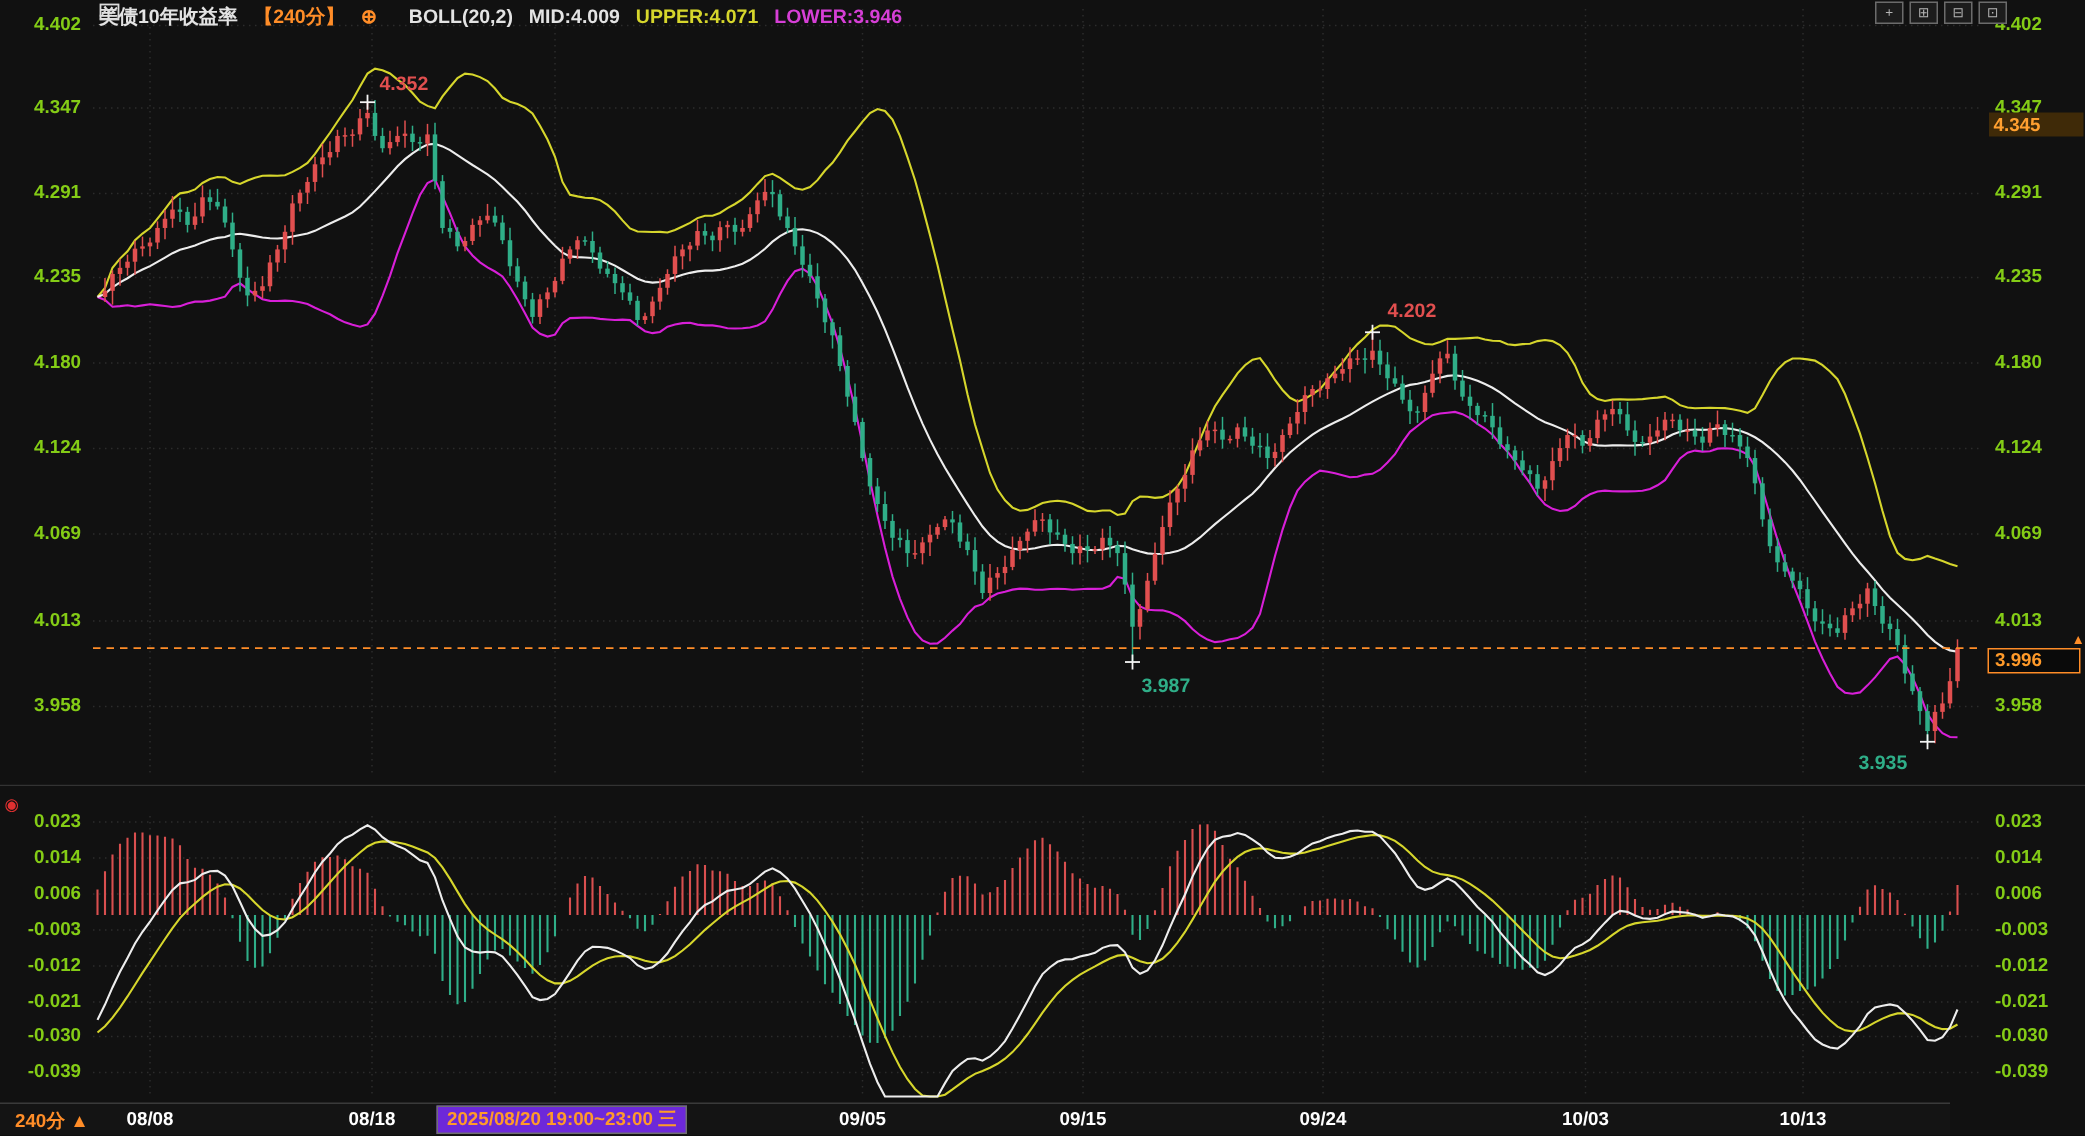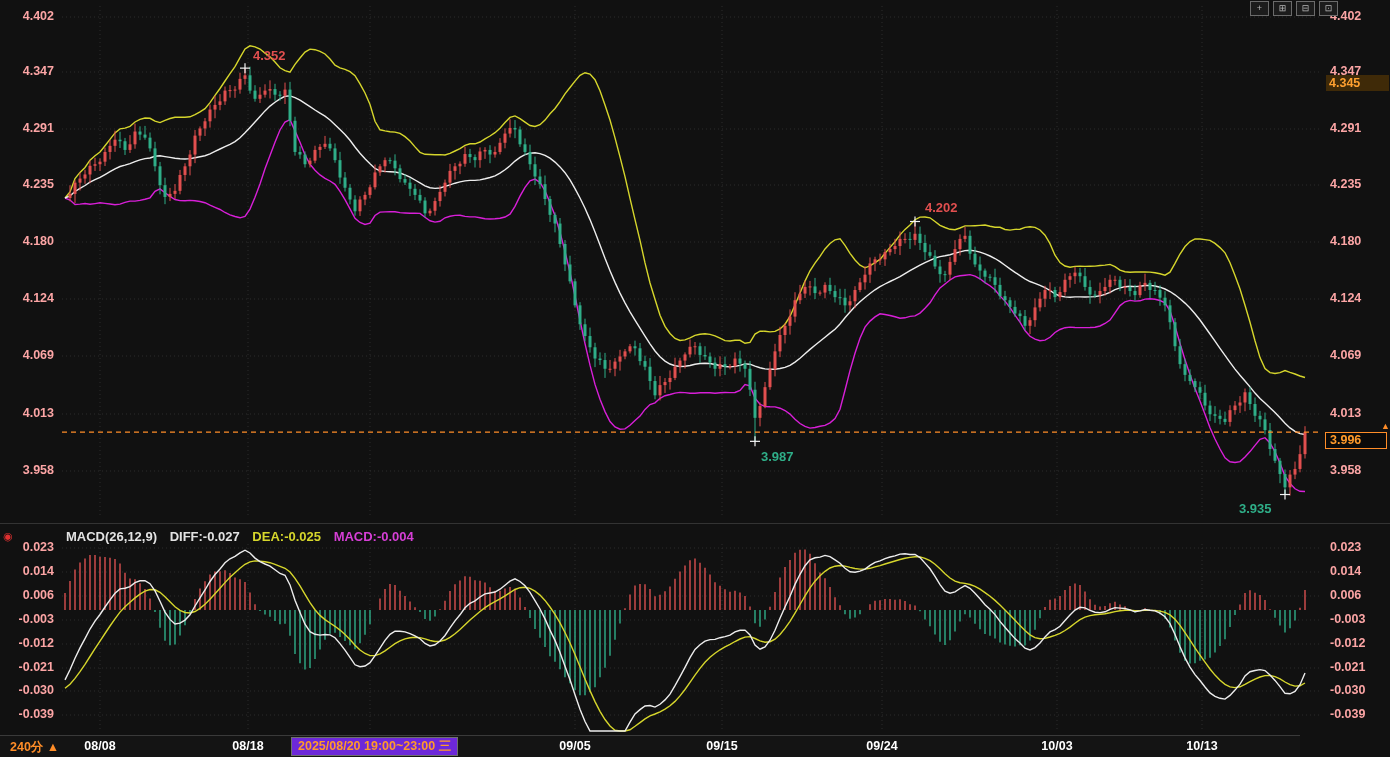--- a/index.html
+++ b/index.html
@@ -4,21 +4,21 @@
 <style>
   html,body{margin:0;padding:0;background:#0b0b0b;}
   #app{position:relative;width:1390px;height:757px;background:#111111;overflow:hidden;
        font-family:"Liberation Sans",sans-serif;color:#dddddd;}
   svg{position:absolute;left:0;top:0;}
   .hdr{position:absolute;left:66px;top:2px;font-size:13px;font-weight:bold;white-space:nowrap;z-index:6;}
   .hdr span{margin-right:7px;}
   .macd-hdr{position:absolute;left:66px;top:529px;font-size:13px;font-weight:bold;white-space:nowrap;z-index:6;}
   .macd-hdr span{margin-right:9px;}
   .c-white{color:#e3e3e3;} .c-orange{color:#ff8d28;} .c-yellow{color:#d6d62c;} .c-mag{color:#d63fd6;}
-  .axis{position:absolute;z-index:5;font-size:12.5px;font-weight:bold;color:#fca5a5;text-align:center;}
+  .axis{position:absolute;z-index:5;font-size:12.5px;font-weight:bold;color:#84cc16;text-align:center;}
   .axis .tick{position:absolute;white-space:nowrap;}
   #axisL{left:0;top:0;width:58px;height:757px;} #axisL .tick{right:4px;}
   #axisR{left:1328px;top:0;width:62px;height:757px;} #axisR .tick{left:2px;}
   .chip-high{position:absolute;left:1326px;top:75px;width:60px;height:16px;background:#3f2a08;
        color:#ffa030;font-size:12.5px;font-weight:bold;line-height:16px;padding-left:3px;z-index:7;}
   .chip-last{position:absolute;left:1325px;top:432px;width:56px;height:15px;background:#0a0a0a;
        border:1px solid #ff8d28;color:#ff9a2a;font-size:12.5px;font-weight:bold;line-height:15px;padding-left:4px;z-index:7;}
   .arrow-up{position:absolute;left:1381px;top:421px;color:#ff8d28;font-size:9px;z-index:7;}
   .tools{position:absolute;right:52px;top:1px;z-index:7;display:flex;}
   .tools span{display:inline-block;width:17px;height:13px;border:1px solid #6b6b6b;background:#1c1c1c;
@@ -834,36 +834,43 @@
       <line x1="1285" x2="1285" y1="86.95161290322585" y2="109.50695313477877" stroke="#2fae88" stroke-width="1.4"></line>
       <line x1="1290" x2="1290" y1="86.95161290322585" y2="105.27987667058483" stroke="#2fae88" stroke-width="1.4"></line>
       <line x1="1295" x2="1295" y1="86.95161290322585" y2="97.54539984510427" stroke="#2fae88" stroke-width="1.4"></line>
       <line x1="1300" x2="1300" y1="86.95161290322585" y2="84.68850189036311" stroke="#d94f4f" stroke-width="1.4"></line>
       <line x1="1305" x2="1305" y1="86.95161290322585" y2="66.96185953886254" stroke="#d94f4f" stroke-width="1.4"></line>
       <polyline points="65.0,165.3 70.0,161.2 75.0,155.4 80.0,148.7 85.0,141.3 90.0,133.5 95.0,125.6 100.0,118.1 105.0,110.5 110.0,103.0 115.0,95.8 120.0,89.1 125.0,83.8 130.0,79.3 135.0,74.9 140.0,71.1 145.0,68.1 150.0,66.5 155.0,66.8 160.0,69.3 165.0,73.7 170.0,78.8 175.0,83.7 180.0,87.3 185.0,89.5 190.0,90.0 195.0,88.5 200.0,85.4 205.0,81.3 210.0,76.3 215.0,70.8 220.0,65.2 225.0,59.6 230.0,54.3 235.0,49.7 240.0,45.3 245.0,41.3 250.0,38.8 255.0,37.9 260.0,38.1 265.0,38.7 270.0,39.7 275.0,41.3 280.0,43.3 285.0,45.3 290.0,49.0 295.0,55.3 300.0,62.9 305.0,71.4 310.0,79.7 315.0,86.7 320.0,92.4 325.0,96.6 330.0,100.0 335.0,103.3 340.0,107.1 345.0,111.6 350.0,116.6 355.0,122.2 360.0,127.0 365.0,130.5 370.0,132.6 375.0,132.6 380.0,130.9 385.0,127.9 390.0,124.2 395.0,120.7 400.0,117.9 405.0,115.9 410.0,114.7 415.0,114.3 420.0,114.6 425.0,115.9 430.0,117.5 435.0,118.5 440.0,118.4 445.0,117.0 450.0,114.4 455.0,110.7 460.0,106.5 465.0,101.7 470.0,96.9 475.0,92.7 480.0,88.5 485.0,84.6 490.0,81.4 495.0,78.6 500.0,75.9 505.0,72.8 510.0,69.6 515.0,66.5 520.0,64.7 525.0,64.3 530.0,65.4 535.0,68.2 540.0,72.1 545.0,77.4 550.0,84.0 555.0,91.4 560.0,99.9 565.0,109.5 570.0,120.0 575.0,131.5 580.0,143.7 585.0,155.9 590.0,167.6 595.0,178.6 600.0,188.3 605.0,196.5 610.0,203.0 615.0,207.3 620.0,208.0 625.0,208.0 630.0,206.8 635.0,203.3 640.0,199.6 645.0,195.9 650.0,192.9 655.0,191.0 660.0,188.8 665.0,186.2 670.0,182.8 675.0,178.4 680.0,172.9 685.0,166.5 690.0,159.4 695.0,152.1 700.0,145.4 705.0,139.3 710.0,134.3 715.0,130.3 720.0,126.8 725.0,123.9 730.0,121.3 735.0,118.5 740.0,116.0 745.0,114.1 750.0,113.6 755.0,115.5 760.0,117.8 765.0,119.2 770.0,118.7 775.0,116.2 780.0,111.5 785.0,105.4 790.0,98.3 795.0,90.1 800.0,81.5 805.0,72.8 810.0,64.8 815.0,58.2 820.0,52.8 825.0,48.3 830.0,45.0 835.0,43.2 840.0,42.5 845.0,43.1 850.0,44.4 855.0,45.5 860.0,46.1 865.0,46.1 870.0,45.3 875.0,43.9 880.0,42.6 885.0,41.0 890.0,39.5 895.0,38.0 900.0,36.5 905.0,35.2 910.0,34.4 915.0,33.7 920.0,33.9 925.0,35.3 930.0,37.6 935.0,41.2 940.0,45.7 945.0,50.7 950.0,55.0 955.0,58.1 960.0,59.7 965.0,60.4 970.0,61.5 975.0,63.4 980.0,66.2 985.0,69.6 990.0,73.3 995.0,77.4 1000.0,82.1 1005.0,87.0 1010.0,92.1 1015.0,97.3 1020.0,102.4 1025.0,107.5 1030.0,111.8 1035.0,114.6 1040.0,115.8 1045.0,115.4 1050.0,114.0 1055.0,112.3 1060.0,110.3 1065.0,107.5 1070.0,104.1 1075.0,100.3 1080.0,96.7 1085.0,94.1 1090.0,92.6 1095.0,91.8 1100.0,91.3 1105.0,90.8 1110.0,89.8 1115.0,88.6 1120.0,87.8 1125.0,87.3 1130.0,87.2 1135.0,87.6 1140.0,87.6 1145.0,87.4 1150.0,87.4 1155.0,87.5 1160.0,88.1 1165.0,89.4 1170.0,91.9 1175.0,96.2 1180.0,102.3 1185.0,109.6 1190.0,117.2 1195.0,124.9 1200.0,132.1 1205.0,139.2 1210.0,146.0 1215.0,152.1 1220.0,157.2 1225.0,161.4 1230.0,163.9 1235.0,164.6 1240.0,163.8 1245.0,161.4 1250.0,158.6 1255.0,156.1 1260.0,154.0 1265.0,152.6 1270.0,152.5 1275.0,153.6 1280.0,155.8 1285.0,159.0 1290.0,161.6 1295.0,163.1 1300.0,162.8 1305.0,160.0" fill="none" stroke="#d6d62c" stroke-width="1.4"></polyline>
       <polyline points="65.0,156.9 70.0,146.7 75.0,135.3 80.0,124.9 85.0,115.6 90.0,106.0 95.0,98.2 100.0,91.5 105.0,84.0 110.0,76.9 115.0,70.3 120.0,65.9 125.0,65.2 130.0,63.6 135.0,59.6 140.0,57.8 145.0,57.6 150.0,60.7 155.0,67.9 160.0,78.3 165.0,89.1 170.0,96.4 175.0,100.9 180.0,100.1 185.0,97.1 190.0,91.8 195.0,83.0 200.0,74.8 205.0,67.0 210.0,58.5 215.0,51.5 220.0,46.0 225.0,39.8 230.0,35.8 235.0,33.4 240.0,29.9 245.0,27.2 250.0,30.0 255.0,35.1 260.0,38.6 265.0,41.0 270.0,43.1 275.0,46.8 280.0,50.5 285.0,52.3 290.0,61.9 295.0,77.3 300.0,89.6 305.0,101.2 310.0,108.7 315.0,111.3 320.0,112.1 325.0,111.5 330.0,111.9 335.0,114.7 340.0,120.6 345.0,127.1 350.0,134.3 355.0,141.8 360.0,143.7 365.0,143.0 370.0,139.7 375.0,132.7 380.0,125.2 385.0,117.4 390.0,111.3 395.0,108.2 400.0,108.3 405.0,108.9 410.0,110.6 415.0,112.9 420.0,115.7 425.0,120.5 430.0,123.0 435.0,121.8 440.0,118.0 445.0,112.5 450.0,104.9 455.0,97.9 460.0,91.8 465.0,84.8 470.0,80.3 475.0,77.9 480.0,74.0 485.0,70.9 490.0,70.0 495.0,69.0 500.0,66.2 505.0,62.2 510.0,58.1 515.0,55.9 520.0,58.5 525.0,62.8 530.0,69.4 535.0,77.7 540.0,86.0 545.0,95.9 550.0,107.1 555.0,117.4 560.0,129.6 565.0,143.2 570.0,156.7 575.0,171.7 580.0,186.3 585.0,198.5 590.0,208.0 595.0,208.0 600.0,208.0 605.0,208.0 610.0,208.0 615.0,208.0 620.0,208.0 625.0,208.0 630.0,199.1 635.0,191.0 640.0,186.6 645.0,183.0 650.0,182.5 655.0,184.1 660.0,181.3 665.0,176.9 670.0,171.1 675.0,162.7 680.0,153.7 685.0,144.4 690.0,134.6 695.0,126.4 700.0,121.8 705.0,118.2 710.0,116.6 715.0,116.4 720.0,114.7 725.0,113.6 730.0,112.2 735.0,108.9 740.0,107.3 745.0,107.1 750.0,111.9 755.0,122.1 760.0,126.2 765.0,123.9 770.0,117.2 775.0,107.2 780.0,95.3 785.0,84.0 790.0,73.3 795.0,61.4 800.0,51.3 805.0,42.7 810.0,36.8 815.0,34.8 820.0,34.1 825.0,32.4 830.0,33.6 835.0,36.8 840.0,40.2 845.0,45.3 850.0,48.8 855.0,49.2 860.0,48.2 865.0,46.1 870.0,42.4 875.0,39.3 880.0,37.8 885.0,35.6 890.0,34.0 895.0,32.9 900.0,31.1 905.0,30.7 910.0,31.5 915.0,31.5 920.0,34.6 925.0,40.1 930.0,45.8 935.0,53.4 940.0,61.6 945.0,68.2 950.0,70.2 955.0,68.8 960.0,65.5 965.0,62.6 970.0,65.3 975.0,70.3 980.0,75.8 985.0,81.7 990.0,86.3 995.0,91.6 1000.0,98.4 1005.0,104.3 1010.0,110.0 1015.0,115.6 1020.0,120.0 1025.0,125.2 1030.0,127.0 1035.0,124.6 1040.0,120.0 1045.0,113.9 1050.0,108.9 1055.0,106.6 1060.0,103.3 1065.0,97.5 1070.0,92.1 1075.0,87.1 1080.0,84.3 1085.0,84.9 1090.0,87.3 1095.0,89.2 1100.0,89.6 1105.0,88.8 1110.0,86.4 1115.0,84.6 1120.0,85.1 1125.0,85.5 1130.0,86.8 1135.0,88.8 1140.0,87.9 1145.0,86.5 1150.0,87.3 1155.0,87.9 1160.0,90.2 1165.0,93.8 1170.0,100.6 1175.0,111.5 1180.0,123.7 1185.0,134.9 1190.0,144.1 1195.0,151.6 1200.0,157.5 1205.0,164.0 1210.0,169.9 1215.0,173.3 1220.0,175.3 1225.0,176.1 1230.0,172.4 1235.0,167.1 1240.0,161.1 1245.0,152.9 1250.0,148.7 1255.0,147.5 1260.0,146.6 1265.0,147.6 1270.0,152.1 1275.0,157.4 1280.0,163.6 1285.0,170.3 1290.0,170.8 1295.0,168.4 1300.0,161.7 1305.0,150.0" fill="none" stroke="#ededed" stroke-width="1.4"></polyline>
       <line x1="0" x2="1390" y1="0.5" y2="0.5" stroke="#333"></line>
     </svg>
 
+  <div class="hdr">
+    <span class="c-white">美债10年收益率</span>
+    <span class="c-orange">【240分】</span>
+    <span class="c-orange">⊕</span>
+    <span class="kicon"><svg width="14" height="12">
+      <rect x="1" y="1" width="12" height="10" fill="none" stroke="#dcdcdc" stroke-width="1.2"></rect>
+      <polyline points="2,8 5,4 8,7 12,3" fill="none" stroke="#dcdcdc" stroke-width="1.2"></polyline>
+        </svg></span>
+    <span class="c-white">BOLL(20,2)</span>
+    <span class="c-white">MID:4.009</span>
+    <span class="c-yellow">UPPER:4.071</span>
+    <span class="c-mag">LOWER:3.946</span>
+  </div>
 
   <div class="tools">
     <span>+</span>
     <span>⊞</span>
     <span>⊟</span>
     <span>⊡</span>
   </div>
 
   <div class="macd-dot">◉</div>
 
-  <div class="macd-hdr">
-    <span class="c-white">MACD(26,12,9)</span>
-    <span class="c-white">DIFF:-0.027</span>
-    <span class="c-yellow">DEA:-0.025</span>
-    <span class="c-mag">MACD:-0.004</span>
-  </div>
 
   <div id="axisL" class="axis">
       <span class="tick" style="top: 9px;">4.402</span>
       <span class="tick" style="top: 64px;">4.347</span>
       <span class="tick" style="top: 121px;">4.291</span>
       <span class="tick" style="top: 177px;">4.235</span>
       <span class="tick" style="top: 234px;">4.180</span>
       <span class="tick" style="top: 291px;">4.124</span>
       <span class="tick" style="top: 348px;">4.069</span>
       <span class="tick" style="top: 406px;">4.013</span>

